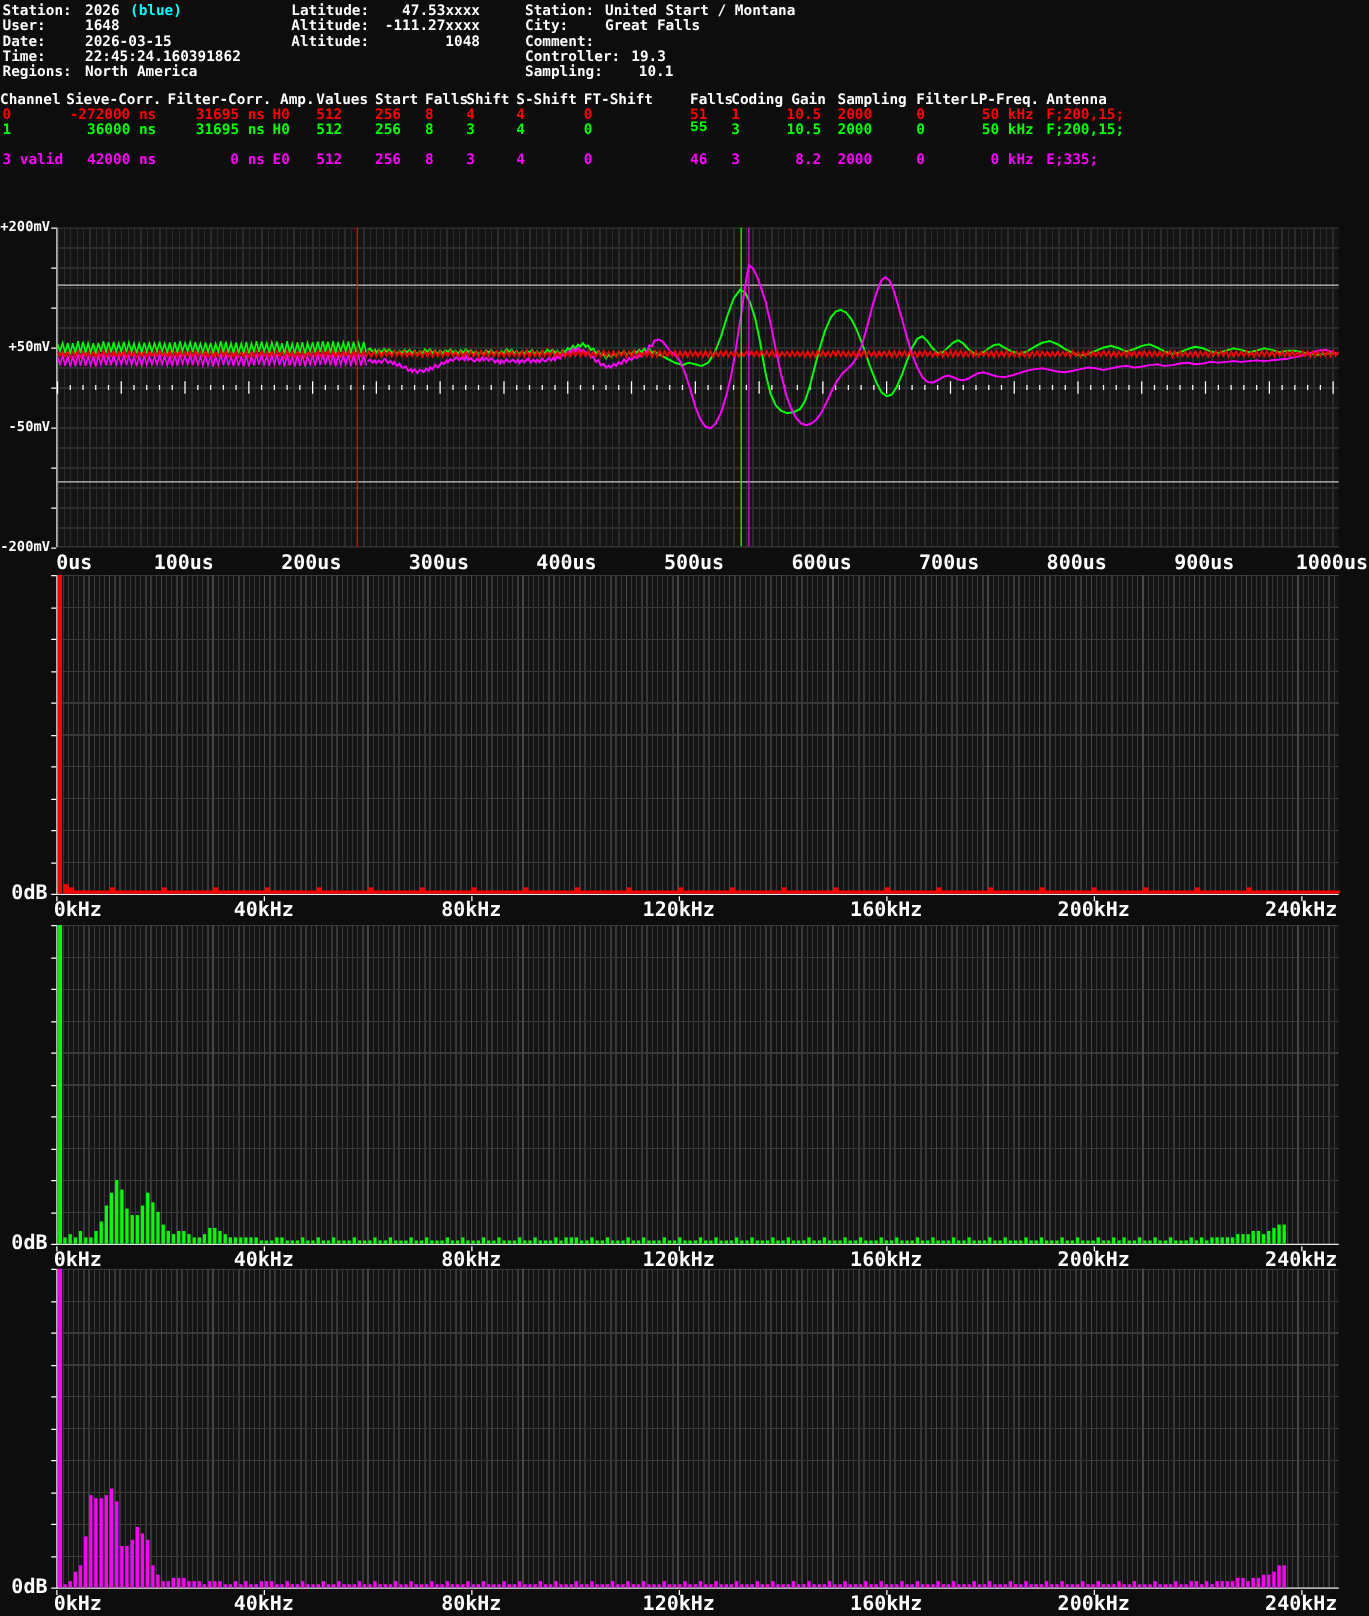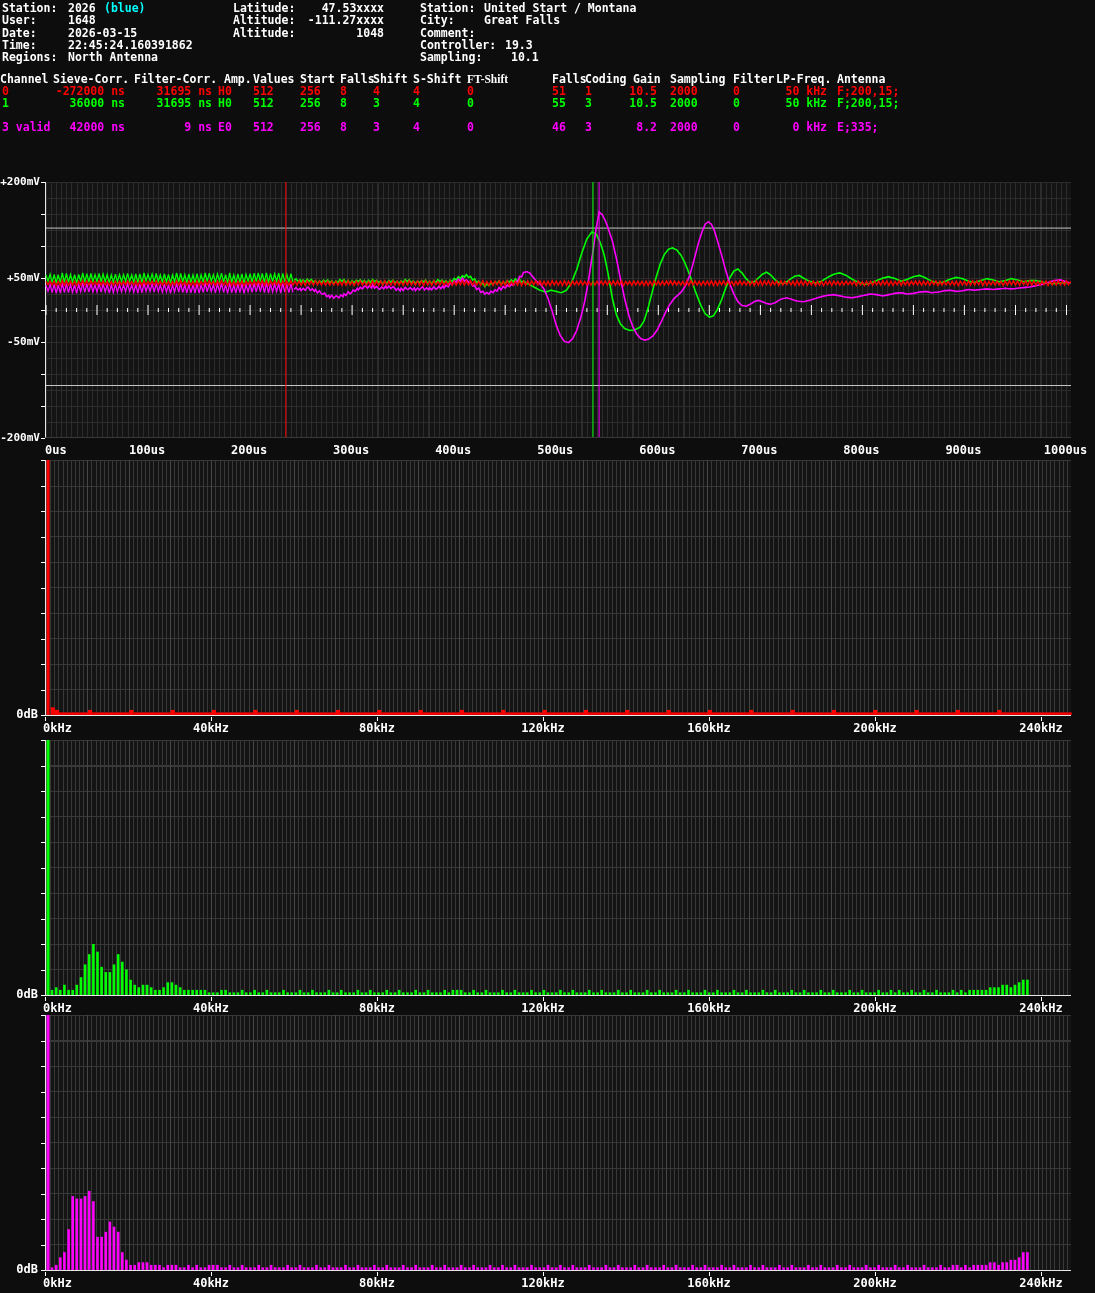--- a/index.html
+++ b/index.html
@@ -2,21 +2,21 @@
 <html><head>
 <meta charset="utf-8">
 <style>
   html,body{margin:0;padding:0;background:#0d0d0d}
   body{width:1095px;height:1293px;overflow:hidden;
        font-family:"DejaVu Sans Mono","Liberation Mono",monospace;font-weight:bold;color:#fff}
   .screen{position:relative;width:1095px;height:1293px;background:#0d0d0d}
   .t{position:absolute;white-space:pre;letter-spacing:0}
   .f12{font-size:11.5px;line-height:12px}
   .f11{font-size:11px;line-height:12px}
-  .f10{font-size:12px;line-height:12px}
+  .f10{font-size:16px;line-height:12px}
   .r{text-align:right}
   .c{text-align:center}
   .red{color:#ff0000}.green{color:#00ff00}.magenta{color:#ff00ff}.cyan{color:#00ffff}
   .plot{position:absolute;left:45px;width:1025px;height:255px;background-color:#141414;box-sizing:content-box}
   .wf-plot{top:182px;border-left:1px solid #e8e8e8;border-bottom:1px solid #3a3a3a;
     background-image:
       repeating-linear-gradient(to right,#2c2c2c 0 1px,transparent 1px 5.1px),
       repeating-linear-gradient(to bottom,#2c2c2c 0 1px,transparent 1px 16px);}
   .spec-plot{border-left:1px solid #e8e8e8;border-bottom:1px solid #e8e8e8;
     background-image:
@@ -35,21 +35,21 @@
     <span class="t f12" style="left:2px;top:2px">Station:</span>
     <span class="t f12" style="left:68px;top:2px">2026</span>
     <span class="t f12 cyan" style="left:104px;top:2px">(blue)</span>
     <span class="t f12" style="left:2px;top:14px">User:</span>
     <span class="t f12" style="left:68px;top:14px">1648</span>
     <span class="t f12" style="left:2px;top:27px">Date:</span>
     <span class="t f12" style="left:68px;top:27px">2026-03-15</span>
     <span class="t f12" style="left:2px;top:39px">Time:</span>
     <span class="t f12" style="left:68px;top:39px">22:45:24.160391862</span>
     <span class="t f12" style="left:2px;top:51px">Regions:</span>
-    <span class="t f12" style="left:68px;top:51px">North Antenna</span>
+    <span class="t f12" style="left:68px;top:51px">North America</span>
 
     <span class="t f12" style="left:233px;top:2px">Latitude:</span>
     <span class="t f12 r" style="left:233px;top:2px;width:151px">47.53xxxx</span>
     <span class="t f12" style="left:233px;top:14px">Altitude:</span>
     <span class="t f12 r" style="left:233px;top:14px;width:151px">-111.27xxxx</span>
     <span class="t f12" style="left:233px;top:27px">Altitude:</span>
     <span class="t f12 r" style="left:233px;top:27px;width:151px">1048</span>
 
     <span class="t f12" style="left:420px;top:2px">Station:</span>
     <span class="t f12" style="left:484px;top:2px">United Start / Montana</span>
@@ -66,21 +66,21 @@
   <div id="chtable">
       <span class="t f12" style="left: 0px; top: 73px;">Channel</span>
       <span class="t f12" style="left: 53px; top: 73px;">Sieve-Corr.</span>
       <span class="t f12" style="left: 134px; top: 73px;">Filter-Corr.</span>
       <span class="t f12" style="left: 224px; top: 73px;">Amp.</span>
       <span class="t f12" style="left: 253px; top: 73px;">Values</span>
       <span class="t f12" style="left: 300px; top: 73px;">Start</span>
       <span class="t f12" style="left: 340px; top: 73px;">Falls</span>
       <span class="t f12" style="left: 373px; top: 73px;">Shift</span>
       <span class="t f12" style="left: 413px; top: 73px;">S-Shift</span>
-      <span class="t f12" style="left: 467px; top: 73px; font-family: Liberation Serif, serif;">FT-Shift</span>
+      <span class="t f12" style="left: 467px; top: 73px;">FT-Shift</span>
       <span class="t f12" style="left: 552px; top: 73px;">Falls</span>
       <span class="t f12" style="left: 585px; top: 73px;">Coding</span>
       <span class="t f12" style="left: 633px; top: 73px;">Gain</span>
       <span class="t f12" style="left: 670px; top: 73px;">Sampling</span>
       <span class="t f12" style="left: 733px; top: 73px;">Filter</span>
       <span class="t f12" style="left: 776px; top: 73px;">LP-Freq.</span>
       <span class="t f12" style="left: 837px; top: 73px;">Antenna</span>
       <span class="t f12 red" style="left: 2px; top: 85px;">0</span>
       <span class="t f12 r red" style="left: -55px; top: 85px; width: 180px;">-272000 ns</span>
       <span class="t f12 r red" style="left: 32px; top: 85px; width: 180px;">31695 ns</span>
@@ -101,30 +101,30 @@
       <span class="t f12 green" style="left: 2px; top: 97px;">1</span>
       <span class="t f12 r green" style="left: -55px; top: 97px; width: 180px;">36000 ns</span>
       <span class="t f12 r green" style="left: 32px; top: 97px; width: 180px;">31695 ns</span>
       <span class="t f12 green" style="left: 218px; top: 97px;">H0</span>
       <span class="t f12 green" style="left: 253px; top: 97px;">512</span>
       <span class="t f12 green" style="left: 300px; top: 97px;">256</span>
       <span class="t f12 green" style="left: 340px; top: 97px;">8</span>
       <span class="t f12 green" style="left: 373px; top: 97px;">3</span>
       <span class="t f12 green" style="left: 413px; top: 97px;">4</span>
       <span class="t f12 green" style="left: 467px; top: 97px;">0</span>
-      <span class="t f12 green" style="left: 552px; top: 97px;">55</span>
+      <span class="t f12 green" style="left: 552px; top: 97px; font-family: Liberation Mono, monospace;">55</span>
       <span class="t f12 green" style="left: 585px; top: 97px;">3</span>
       <span class="t f12 r green" style="left: 477px; top: 97px; width: 180px;">10.5</span>
       <span class="t f12 green" style="left: 670px; top: 97px;">2000</span>
       <span class="t f12 green" style="left: 733px; top: 97px;">0</span>
       <span class="t f12 r green" style="left: 647px; top: 97px; width: 180px;">50 kHz</span>
       <span class="t f12 green" style="left: 837px; top: 97px;">F;200,15;</span>
       <span class="t f12 magenta" style="left: 2px; top: 121px;">3 valid</span>
       <span class="t f12 r magenta" style="left: -55px; top: 121px; width: 180px;">42000 ns</span>
-      <span class="t f12 r magenta" style="left: 32px; top: 121px; width: 180px;">9 ns</span>
+      <span class="t f12 r magenta" style="left: 32px; top: 121px; width: 180px;">0 ns</span>
       <span class="t f12 magenta" style="left: 218px; top: 121px;">E0</span>
       <span class="t f12 magenta" style="left: 253px; top: 121px;">512</span>
       <span class="t f12 magenta" style="left: 300px; top: 121px;">256</span>
       <span class="t f12 magenta" style="left: 340px; top: 121px;">8</span>
       <span class="t f12 magenta" style="left: 373px; top: 121px;">3</span>
       <span class="t f12 magenta" style="left: 413px; top: 121px;">4</span>
       <span class="t f12 magenta" style="left: 467px; top: 121px;">0</span>
       <span class="t f12 magenta" style="left: 552px; top: 121px;">46</span>
       <span class="t f12 magenta" style="left: 585px; top: 121px;">3</span>
       <span class="t f12 r magenta" style="left: 477px; top: 121px; width: 180px;">8.2</span>

